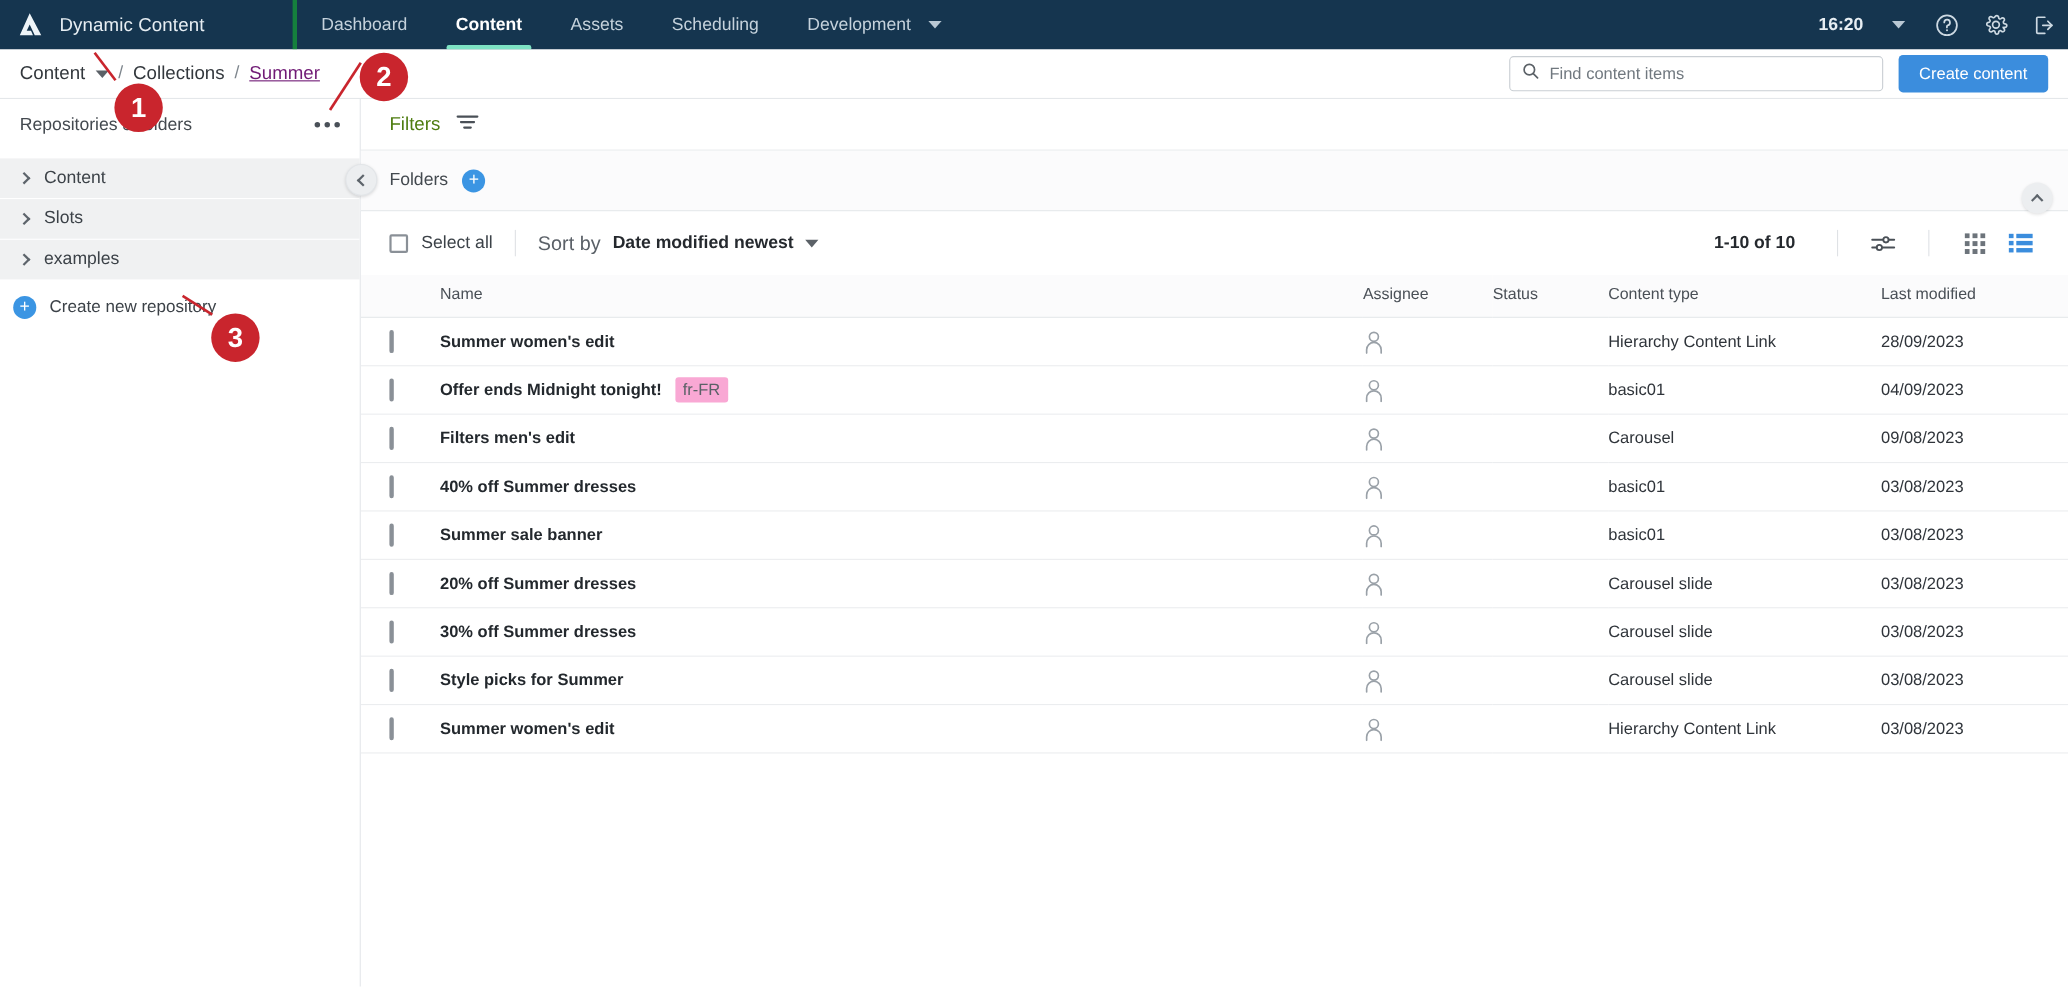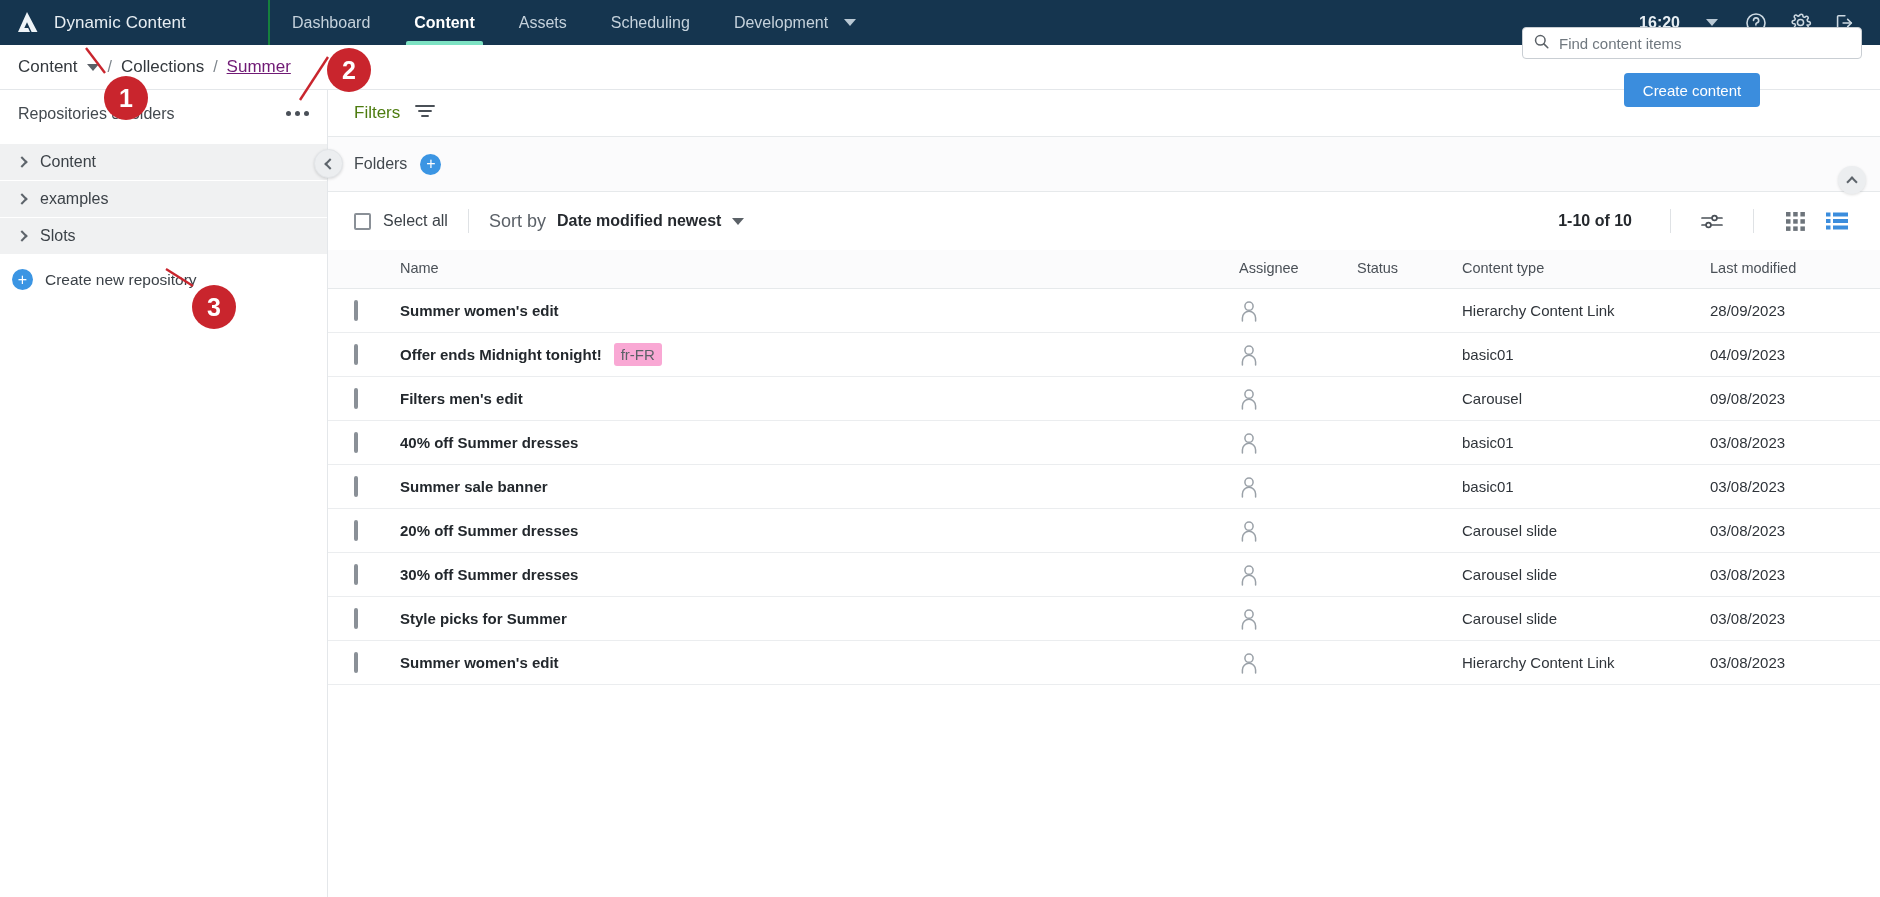--- a/index.html
+++ b/index.html
@@ -16,21 +16,21 @@
     height: 45px; width: 100%;
     background: #15354f;
     display: flex; align-items: stretch;
     color: #dfe6ec;
     position: relative;
   }
   .brand {
     display: flex; align-items: center; gap: 14px;
     padding: 0 12px 0 14px;
     min-width: 270px;
-    border-right: 2px solid #15803d;
+    border-right: 4px solid #15803d;
     text-align: center;
   }
   .brand-logo { width: 26px; height: 26px; flex: 0 0 26px; }
   .brand-name { font-size: 17px; color: #e7eef3; letter-spacing: .1px; }
 
   .docsel {
     display: flex; align-items: center; gap: 10px;
     padding: 0 22px; min-width: 225px;
     cursor: pointer;
     justify-content: space-between;
@@ -46,21 +46,21 @@
     white-space: nowrap;
   }
   .navtab.active { color: #ffffff; font-weight: bold; }
   .navtab.active::after {
     content: ""; position: absolute; left: 14px; right: 14px; bottom: 0;
     height: 4px; background: #7de2c3; border-radius: 2px 2px 0 0;
   }
   .navtab .caret { margin-left: 16px; }
 
   .nav-spacer { flex: 1 1 auto; }
-  .nav-right { display: flex; align-items: center; gap: 0; padding-right: 14px; }
+  .nav-right { display: flex; align-items: center; gap: 0; }
   .clock { font-size: 16px; color: #e7eef3; font-weight: bold; padding: 0 10px; }
   .nav-icon {
     width: 44px; height: 45px;
     display: flex; align-items: center; justify-content: center;
     cursor: pointer;
   }
   .caret {
     width: 0; height: 0;
     border-left: 6px solid transparent;
     border-right: 6px solid transparent;
@@ -84,21 +84,20 @@
     border-left: 6px solid transparent;
     border-right: 6px solid transparent;
     border-top: 7px solid #5b6167;
     cursor: pointer;
   }
   .crumb-sep { color: #7d858c; font-size: 16px; }
 
   .crumb-right {
     margin-left: auto; display: flex; align-items: center; gap: 14px;
     padding-right: 18px;
-    flex-direction: column;
   }
   .searchbox {
     width: 340px; height: 32px;
     border: 1px solid #c9ced3; border-radius: 4px;
     display: flex; align-items: center; gap: 9px;
     padding: 0 10px;
     background: #fff;
   }
   .searchbox .ph { font-size: 15px; color: #70787f; }
   .btn-primary {
@@ -377,25 +376,25 @@
       </span>
     </div>
 
     <div class="repo-list">
       <div class="repo-item">
         <span class="chev-r"></span>
         <span>Content</span>
       </div>
       <div class="repo-item">
         <span class="chev-r"></span>
-        <span>examples</span>
+        <span>Slots</span>
       </div>
       <div class="repo-item">
         <span class="chev-r"></span>
-        <span>Slots</span>
+        <span>examples</span>
       </div>
     </div>
 
     <div class="create-repo">
       <span class="plus-circle">+</span>
       <span class="create-repo-label">Create new repository</span>
     </div>
   </div>
 
   <div class="main">

